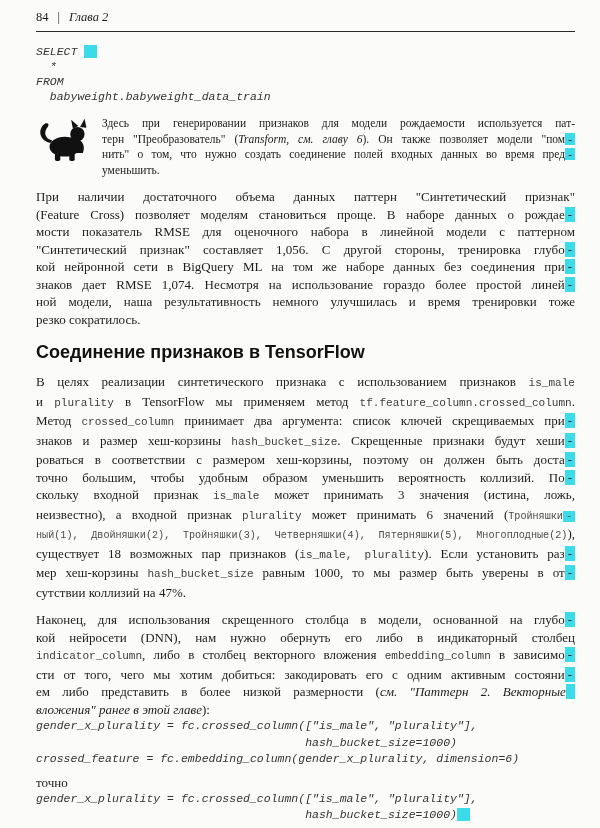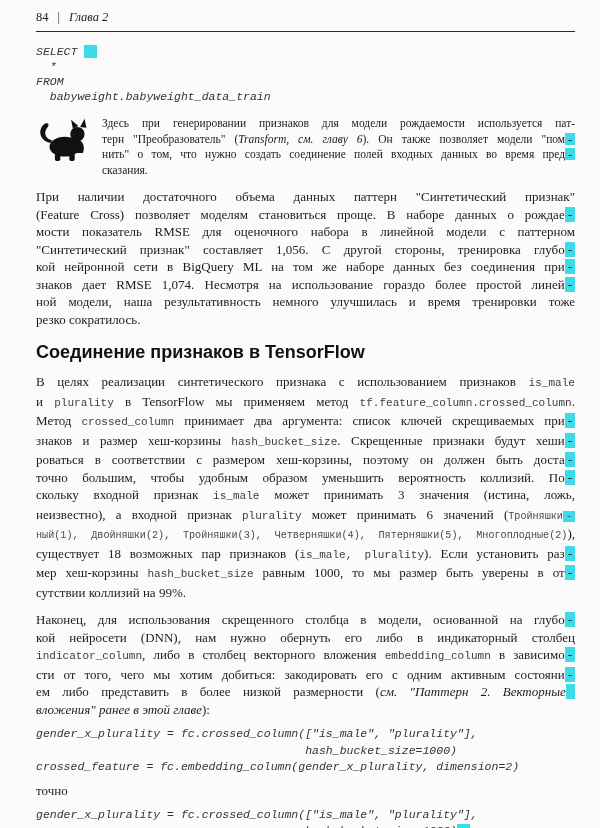--- a/index.html
+++ b/index.html
@@ -34,21 +34,21 @@
   }
   .textblock .line.last { text-align-last: left; }
   .codeblock .line { white-space: pre; text-align: left; }
   
   .codeblock {
     font-family: "Liberation Mono", monospace;
     color: #333;
     font-style: italic;
   }
   .sql { margin-top: 12px; font-size: 11.5px; line-height: 15px; }
-  .snippet { margin-top: 8px; font-size: 11.5px; line-height: 16.5px; }
+  .snippet { font-size: 11.5px; line-height: 16.5px; }
   
   .tip { margin-top: 12px; display: flex; gap: 12px; align-items: flex-start; justify-content: flex-end; }
   .tip-icon { flex: 0 0 auto; width: 54px; display: block; }
   .tip-text { font-size: 11.5px; line-height: 15.5px; flex: 1 1 auto; }
   
   .para { font-size: 13px; line-height: 17.5px; margin-top: 10px; }
   
   .heading {
     font-family: "Liberation Sans", sans-serif;
     font-weight: 700; font-size: 18px; line-height: 22px;
@@ -88,21 +88,21 @@
         <path d="M16 30 C6 28 1 18 8 10 C11 6 16 8 13 12 C8 18 10 25 18 27 Z"></path>
         <rect x="21" y="41" width="6" height="9" rx="2"></rect>
         <rect x="37" y="41" width="6" height="9" rx="2"></rect>
         <path d="M45 25 C52 27 55 34 52 41 L44 41 Z"></path>
       </svg>
     </span>
     <div class="tip-text textblock">
         <div class="line"><span>Здесь при генерировании признаков для модели рождаемости используется пат-</span></div>
         <div class="line"><span>терн "Преобразователь" (</span><span class="i">Transform, см. главу 6</span><span>). Он также позволяет модели "пом</span><span class="m">-</span></div>
         <div class="line"><span>нить" о том, что нужно создать соединение полей входных данных во время пред</span><span class="m">-</span></div>
-        <div class="line last"><span>сказания.</span></div>
+        <div class="line last"><span>уменьшить.</span></div>
       </div>
   </div>
 
   <div class="para textblock">
       <div class="line"><span>При наличии достаточного объема данных паттерн "Синтетический признак"</span></div>
       <div class="line"><span>(Feature Cross) позволяет моделям становиться проще. В наборе данных о рождае</span><span class="m">-</span></div>
       <div class="line"><span>мости показатель RMSE для оценочного набора в линейной модели с паттерном</span></div>
       <div class="line"><span>"Синтетический признак" составляет 1,056. С другой стороны, тренировка глубо</span><span class="m">-</span></div>
       <div class="line"><span>кой нейронной сети в BigQuery ML на том же наборе данных без соединения при</span><span class="m">-</span></div>
       <div class="line"><span>знаков дает RMSE 1,074. Несмотря на использование гораздо более простой линей</span><span class="m">-</span></div>
@@ -117,36 +117,36 @@
       <div class="line"><span>и </span><span class="c">plurality</span><span> в TensorFlow мы применяем метод </span><span class="c">tf.feature_column.crossed_column</span><span>.</span></div>
       <div class="line"><span>Метод </span><span class="c">crossed_column</span><span> принимает два аргумента: список ключей скрещиваемых при</span><span class="m">-</span></div>
       <div class="line"><span>знаков и размер хеш-корзины </span><span class="c">hash_bucket_size</span><span>. Скрещенные признаки будут хеши</span><span class="m">-</span></div>
       <div class="line"><span>роваться в соответствии с размером хеш-корзины, поэтому он должен быть доста</span><span class="m">-</span></div>
       <div class="line"><span>точно большим, чтобы удобным образом уменьшить вероятность коллизий. По</span><span class="m">-</span></div>
       <div class="line"><span>скольку входной признак </span><span class="c">is_male</span><span> может принимать 3 значения (истина, ложь,</span></div>
       <div class="line"><span>неизвестно), а входной признак </span><span class="c">plurality</span><span> может принимать 6 значений (</span><span class="cs">Тройняшки</span><span class="cs m">-</span></div>
       <div class="line"><span class="cs">ный(1), Двойняшки(2), Тройняшки(3), Четверняшки(4), Пятерняшки(5), Многоплодные(2)</span><span>),</span></div>
       <div class="line"><span>существует 18 возможных пар признаков (</span><span class="c">is_male, plurality</span><span>). Если установить раз</span><span class="m">-</span></div>
       <div class="line"><span>мер хеш-корзины </span><span class="c">hash_bucket_size</span><span> равным 1000, то мы размер быть уверены в от</span><span class="m">-</span></div>
-      <div class="line last"><span>сутствии коллизий на 99%.</span></div>
+      <div class="line last"><span>сутствии коллизий на 47%.</span></div>
     </div>
 
   <div class="para textblock">
       <div class="line"><span>Наконец, для использования скрещенного столбца в модели, основанной на глубо</span><span class="m">-</span></div>
       <div class="line"><span>кой нейросети (DNN), нам нужно обернуть его либо в индикаторный столбец</span></div>
       <div class="line"><span class="c">indicator_column</span><span>, либо в столбец векторного вложения </span><span class="c">embedding_column</span><span> в зависимо</span><span class="m">-</span></div>
       <div class="line"><span>сти от того, чего мы хотим добиться: закодировать его с одним активным состояни</span><span class="m">-</span></div>
       <div class="line"><span>ем либо представить в более низкой размерности (</span><span class="i">см. "Паттерн 2. Векторные</span><span class="m">&nbsp;</span></div>
       <div class="line last"><span class="i">вложения" ранее в этой главе</span><span>):</span></div>
     </div>
 
   <div class="codeblock snippet">
       <div class="line"><span>gender_x_plurality = fc.crossed_column(["is_male", "plurality"],</span></div>
       <div class="line"><span>                                       hash_bucket_size=1000)</span></div>
-      <div class="line last"><span>crossed_feature = fc.embedding_column(gender_x_plurality, dimension=2)</span></div>
+      <div class="line last"><span>crossed_feature = fc.embedding_column(gender_x_plurality, dimension=6)</span></div>
     </div>
 
   <div class="connector">точно</div>
 
   <div class="codeblock snippet">
       <div class="line"><span>gender_x_plurality = fc.crossed_column(["is_male", "plurality"],</span></div>
       <div class="line"><span>                                       hash_bucket_size=1000)</span><span class="m">&nbsp;</span></div>
     </div>
 
 </div>

